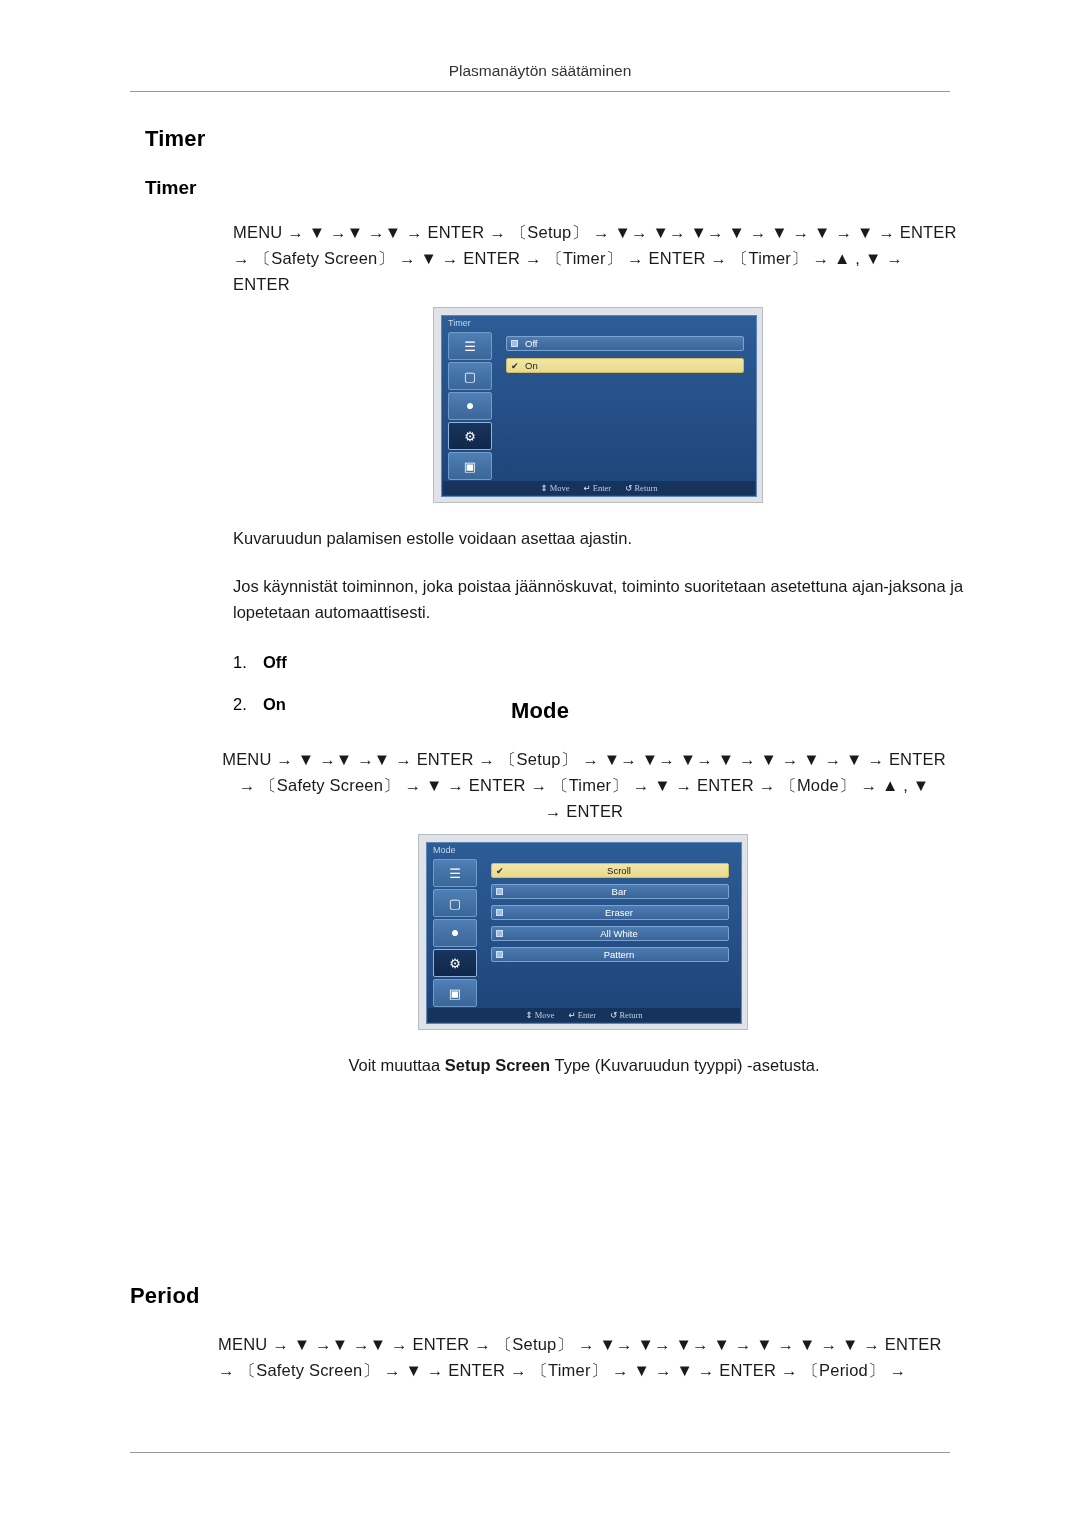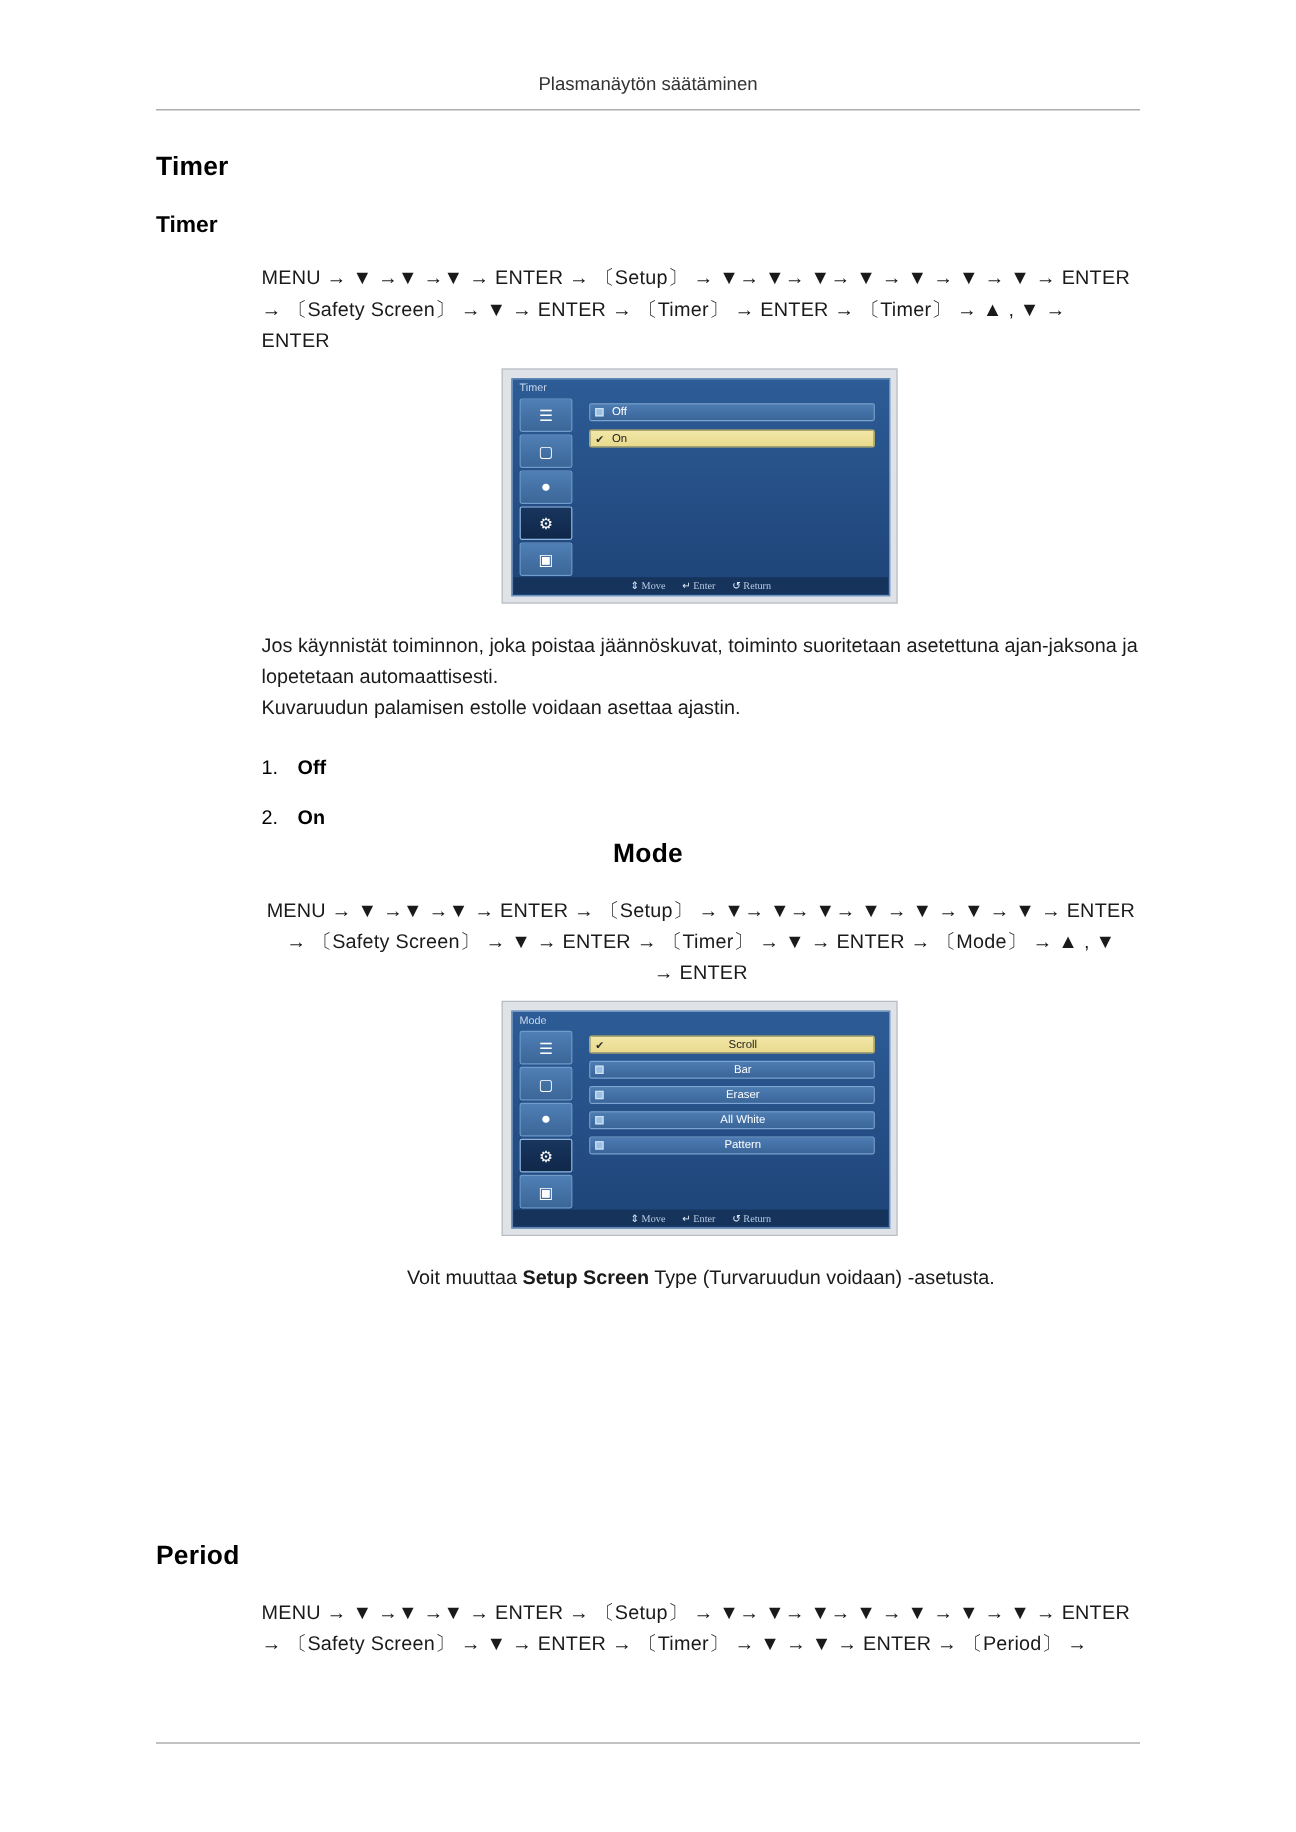--- a/index.html
+++ b/index.html
@@ -194,21 +194,21 @@
   .osd-foot .g { color: #e6eefa; }
 </style>
 </head>
 <body>
 
 <div class="page">
 
   <div class="header-title">Plasmanäytön säätäminen</div>
   <div class="rule-top"></div>
 
-  <div style="position:absolute; top:126px; left:130px; width:820px;">
+  <div style="position:absolute; top:126px; left:145px; width:820px;">
     <h1 class="section">Timer</h1>
     <h2 class="sub" style="margin-top:25px;">Timer</h2>
 
     <div style="margin-top:20px; padding-left:88px;">
       <p class="nav-path">MENU →  ▼  →▼  →▼  → ENTER →  〔Setup〕  →  ▼→  ▼→  ▼→  ▼  →  ▼  →  ▼  →  ▼  → ENTER</p>
       <p class="nav-path">→  〔Safety Screen〕  →  ▼  → ENTER →  〔Timer〕  → ENTER →  〔Timer〕  →  ▲ ,  ▼  →</p>
       <p class="nav-path">ENTER</p>
     </div>
 
     <div style="margin-top:10px; padding-left:288px;">
@@ -234,22 +234,22 @@
           <div class="osd-foot">
             <span><span class="g">⇕</span> <span>Move</span></span>
             <span><span class="g">↵</span> <span>Enter</span></span>
             <span><span class="g">↺</span> <span>Return</span></span>
           </div>
         </div>
       </div>
     </div>
 
     <div style="margin-top:22px; padding-left:88px;">
+      <p class="body-text">Kuvaruudun palamisen estolle voidaan asettaa ajastin.</p>
       <p class="body-text" style="margin-top:22px;">Jos käynnistät toiminnon, joka poistaa jäännöskuvat, toiminto suoritetaan asetettuna ajan-jaksona ja lopetetaan automaattisesti.</p>
-      <p class="body-text">Kuvaruudun palamisen estolle voidaan asettaa ajastin.</p>
     </div>
 
     <ul class="numlist" style="margin-top:16px; padding-left:88px;">
       <li><span class="num">1.</span><span class="lbl">Off</span></li>
       <li><span class="num">2.</span><span class="lbl">On</span></li>
     </ul>
   </div>
 
   <div style="position:absolute; top:698px; left:130px; width:820px;text-align:center;">
     <h1 class="section">Mode</h1>
@@ -295,21 +295,21 @@
           <div class="osd-foot">
             <span><span class="g">⇕</span> <span>Move</span></span>
             <span><span class="g">↵</span> <span>Enter</span></span>
             <span><span class="g">↺</span> <span>Return</span></span>
           </div>
         </div>
       </div>
     </div>
 
     <div style="margin-top:22px; padding-left:88px;">
-      <p class="body-text"><span>Voit muuttaa </span><b>Setup Screen</b><span> Type (Turvaruudun voidaan) -asetusta.</span></p>
+      <p class="body-text"><span>Voit muuttaa </span><b>Setup Screen</b><span> Type (Kuvaruudun tyyppi) -asetusta.</span></p>
     </div>
 
   </div>
 
   <div style="position:absolute; top:1283px; left:130px; width:820px;">
     <h1 class="section">Period</h1>
     <div style="margin-top:22px; padding-left:88px;">
       <p class="nav-path">MENU →  ▼  →▼  →▼  → ENTER →  〔Setup〕  →  ▼→  ▼→  ▼→  ▼  →  ▼  →  ▼  →  ▼  → ENTER</p>
       <p class="nav-path">→  〔Safety Screen〕  →  ▼  → ENTER →  〔Timer〕  →  ▼  →  ▼  → ENTER →  〔Period〕  →</p>
     </div>

